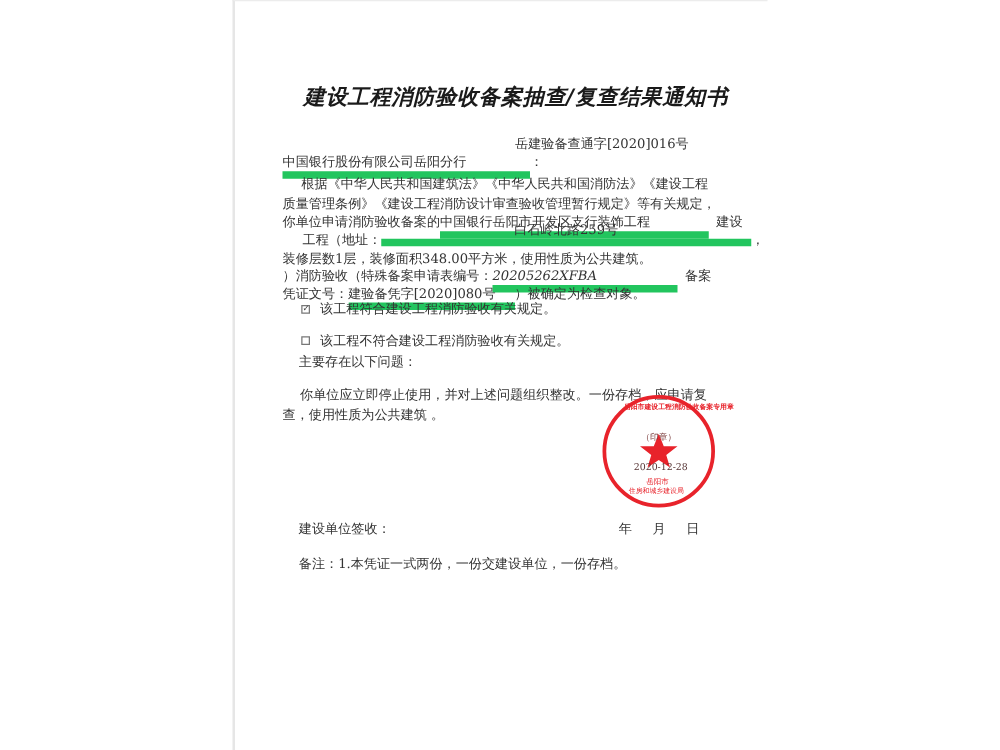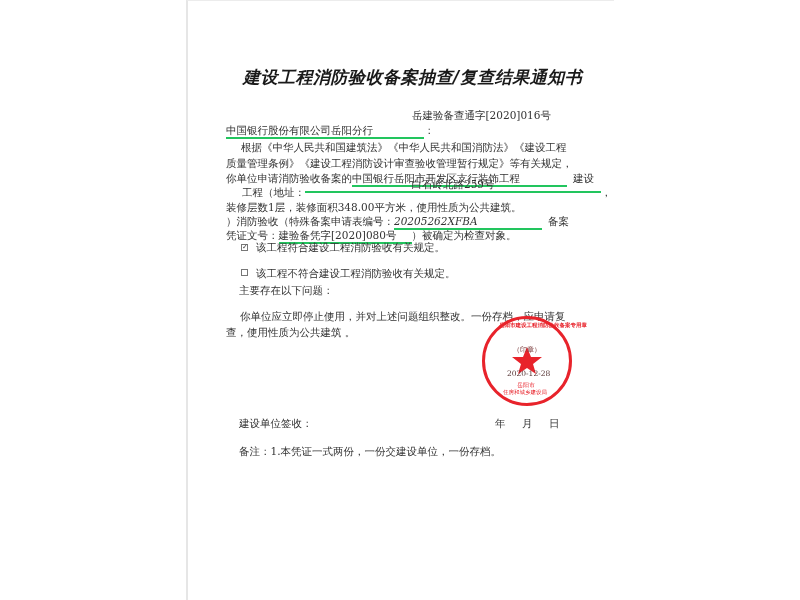--- a/index.html
+++ b/index.html
@@ -10,21 +10,21 @@
   .page {
     position: absolute; left: 186px; top: 0; width: 428px; height: 600px; background: #fff;
     border-left: 2px solid #e6e6e6; border-top: 1px solid #ececec; box-sizing: border-box;
   }
   .abs { position: absolute; white-space: nowrap; }
   .title {
     left: 243px; top: 66px; font-family: "DejaVu Sans", "Liberation Sans", sans-serif;
     font-size: 17px; font-weight: bold; color: #1a1a1a; letter-spacing: 0.5px; font-style: italic;
   }
   .t { font-size: 10.5px; line-height: 14px; color: #333; }
-  .u { border-bottom: 2px solid #22c55e; display: inline-block; }
+  .u { border-bottom: 6px solid #22c55e; display: inline-block; }
   .checkbox {
     position: absolute; width: 7px; height: 7px; border: 1px solid #777; box-sizing: border-box;
     font-size: 7px; line-height: 5px; text-align: center; color: #444;
   }
   .stamp {
     position: absolute; left: 482px; top: 316px; width: 90px; height: 90px; border-radius: 50%;
     border: 3px solid #e8232b; box-sizing: border-box; color: #e8232b;
   }
   .stamp svg { position: absolute; left: 0; top: 0; }
 </style>

